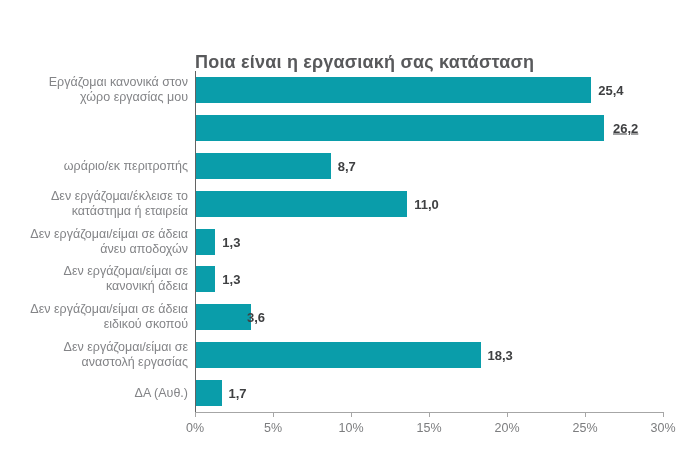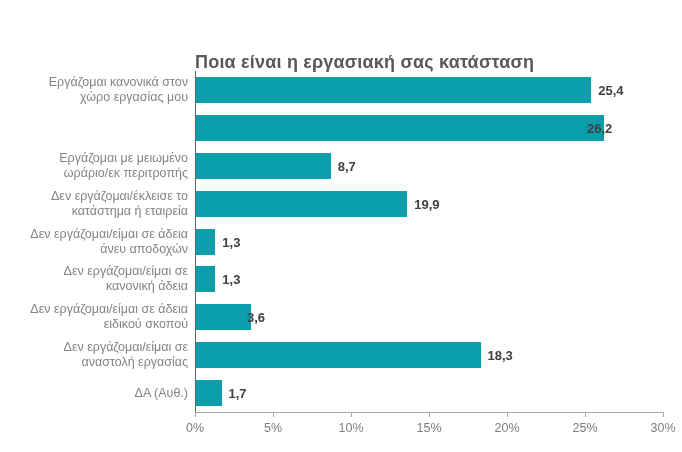--- a/index.html
+++ b/index.html
@@ -49,37 +49,36 @@
       <div class="row">
         <div class="cat">
           <div class="cat-line">Εργάζομαι κανονικά στον</div>
           <div class="cat-line">χώρο εργασίας μου</div>
         </div>
         <div class="bar" style="width: 396.2px;"></div>
         <div class="val" style="left: 598.2px;">25,4</div>
       </div>
       <div class="row">
         <div class="bar" style="width: 408.7px;"></div>
-        <div class="val" style="left: 587px;">26,2</div>
+        <div class="val" style="left: 613px; text-decoration: underline;">26,2</div>
       </div>
       <div class="row">
         <div class="cat">
-          <div class="cat-line">Εργάζομαι με μειωμένο</div>
           <div class="cat-line">ωράριο/εκ περιτροπής</div>
         </div>
         <div class="bar" style="width: 135.7px;"></div>
         <div class="val" style="left: 337.7px;">8,7</div>
       </div>
       <div class="row">
         <div class="cat">
           <div class="cat-line">Δεν εργάζομαι/έκλεισε το</div>
           <div class="cat-line">κατάστημα ή εταιρεία</div>
         </div>
         <div class="bar" style="width: 212.2px;"></div>
-        <div class="val" style="left: 414.2px;">19,9</div>
+        <div class="val" style="left: 414.2px;">11,0</div>
       </div>
       <div class="row">
         <div class="cat">
           <div class="cat-line">Δεν εργάζομαι/είμαι σε άδεια</div>
           <div class="cat-line">άνευ αποδοχών</div>
         </div>
         <div class="bar" style="width: 20.3px;"></div>
         <div class="val" style="left: 222.3px;">1,3</div>
       </div>
       <div class="row">

